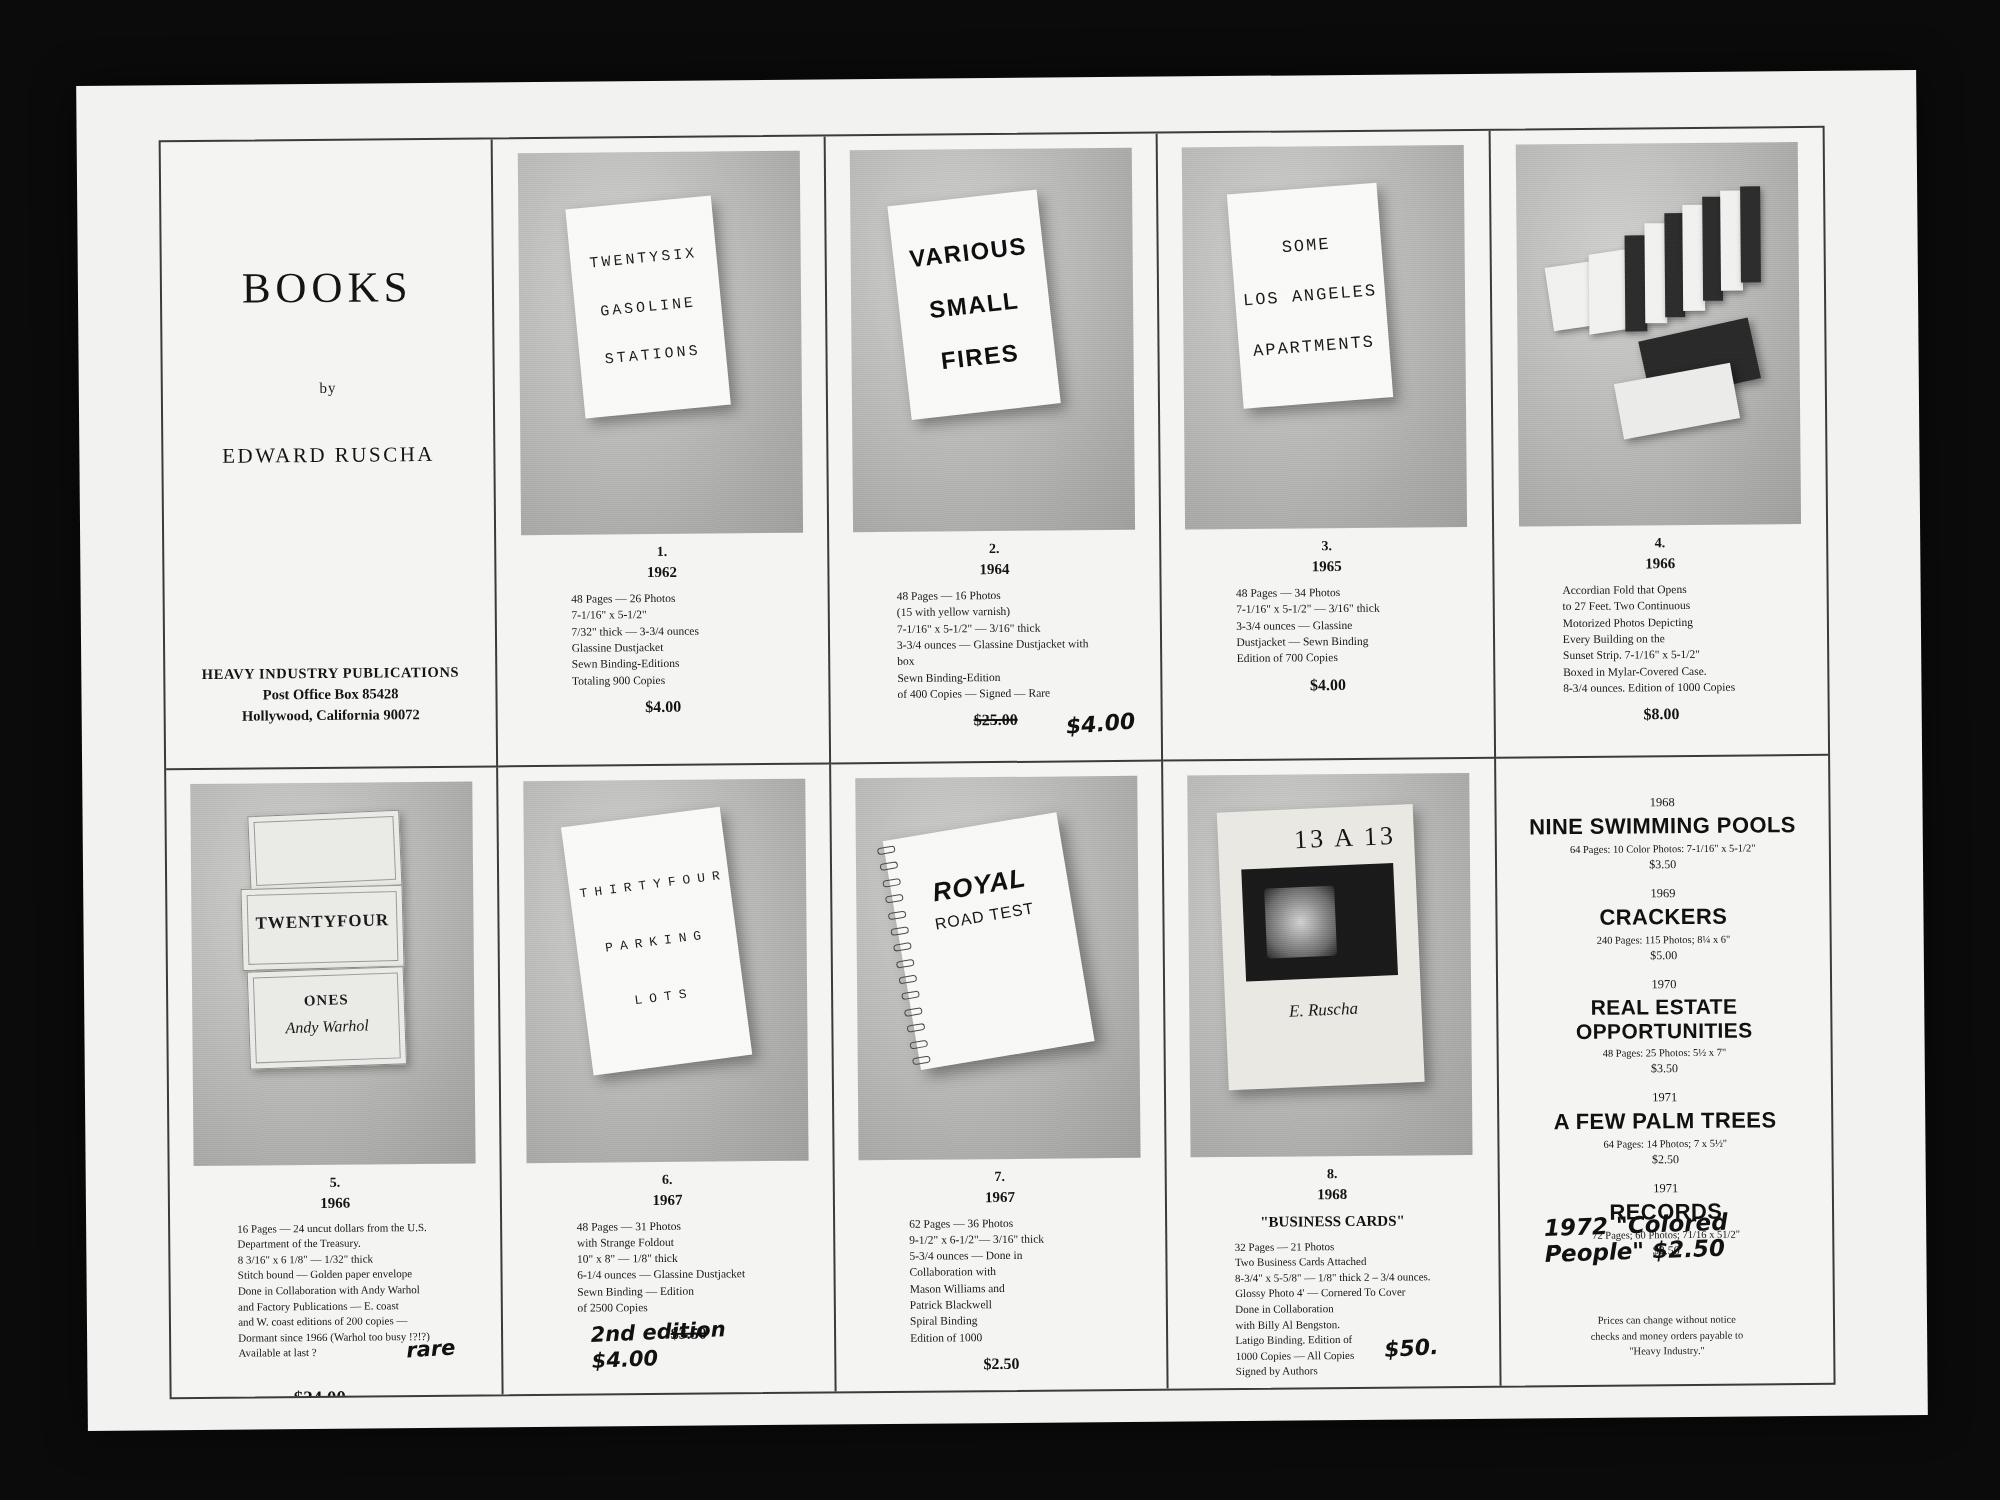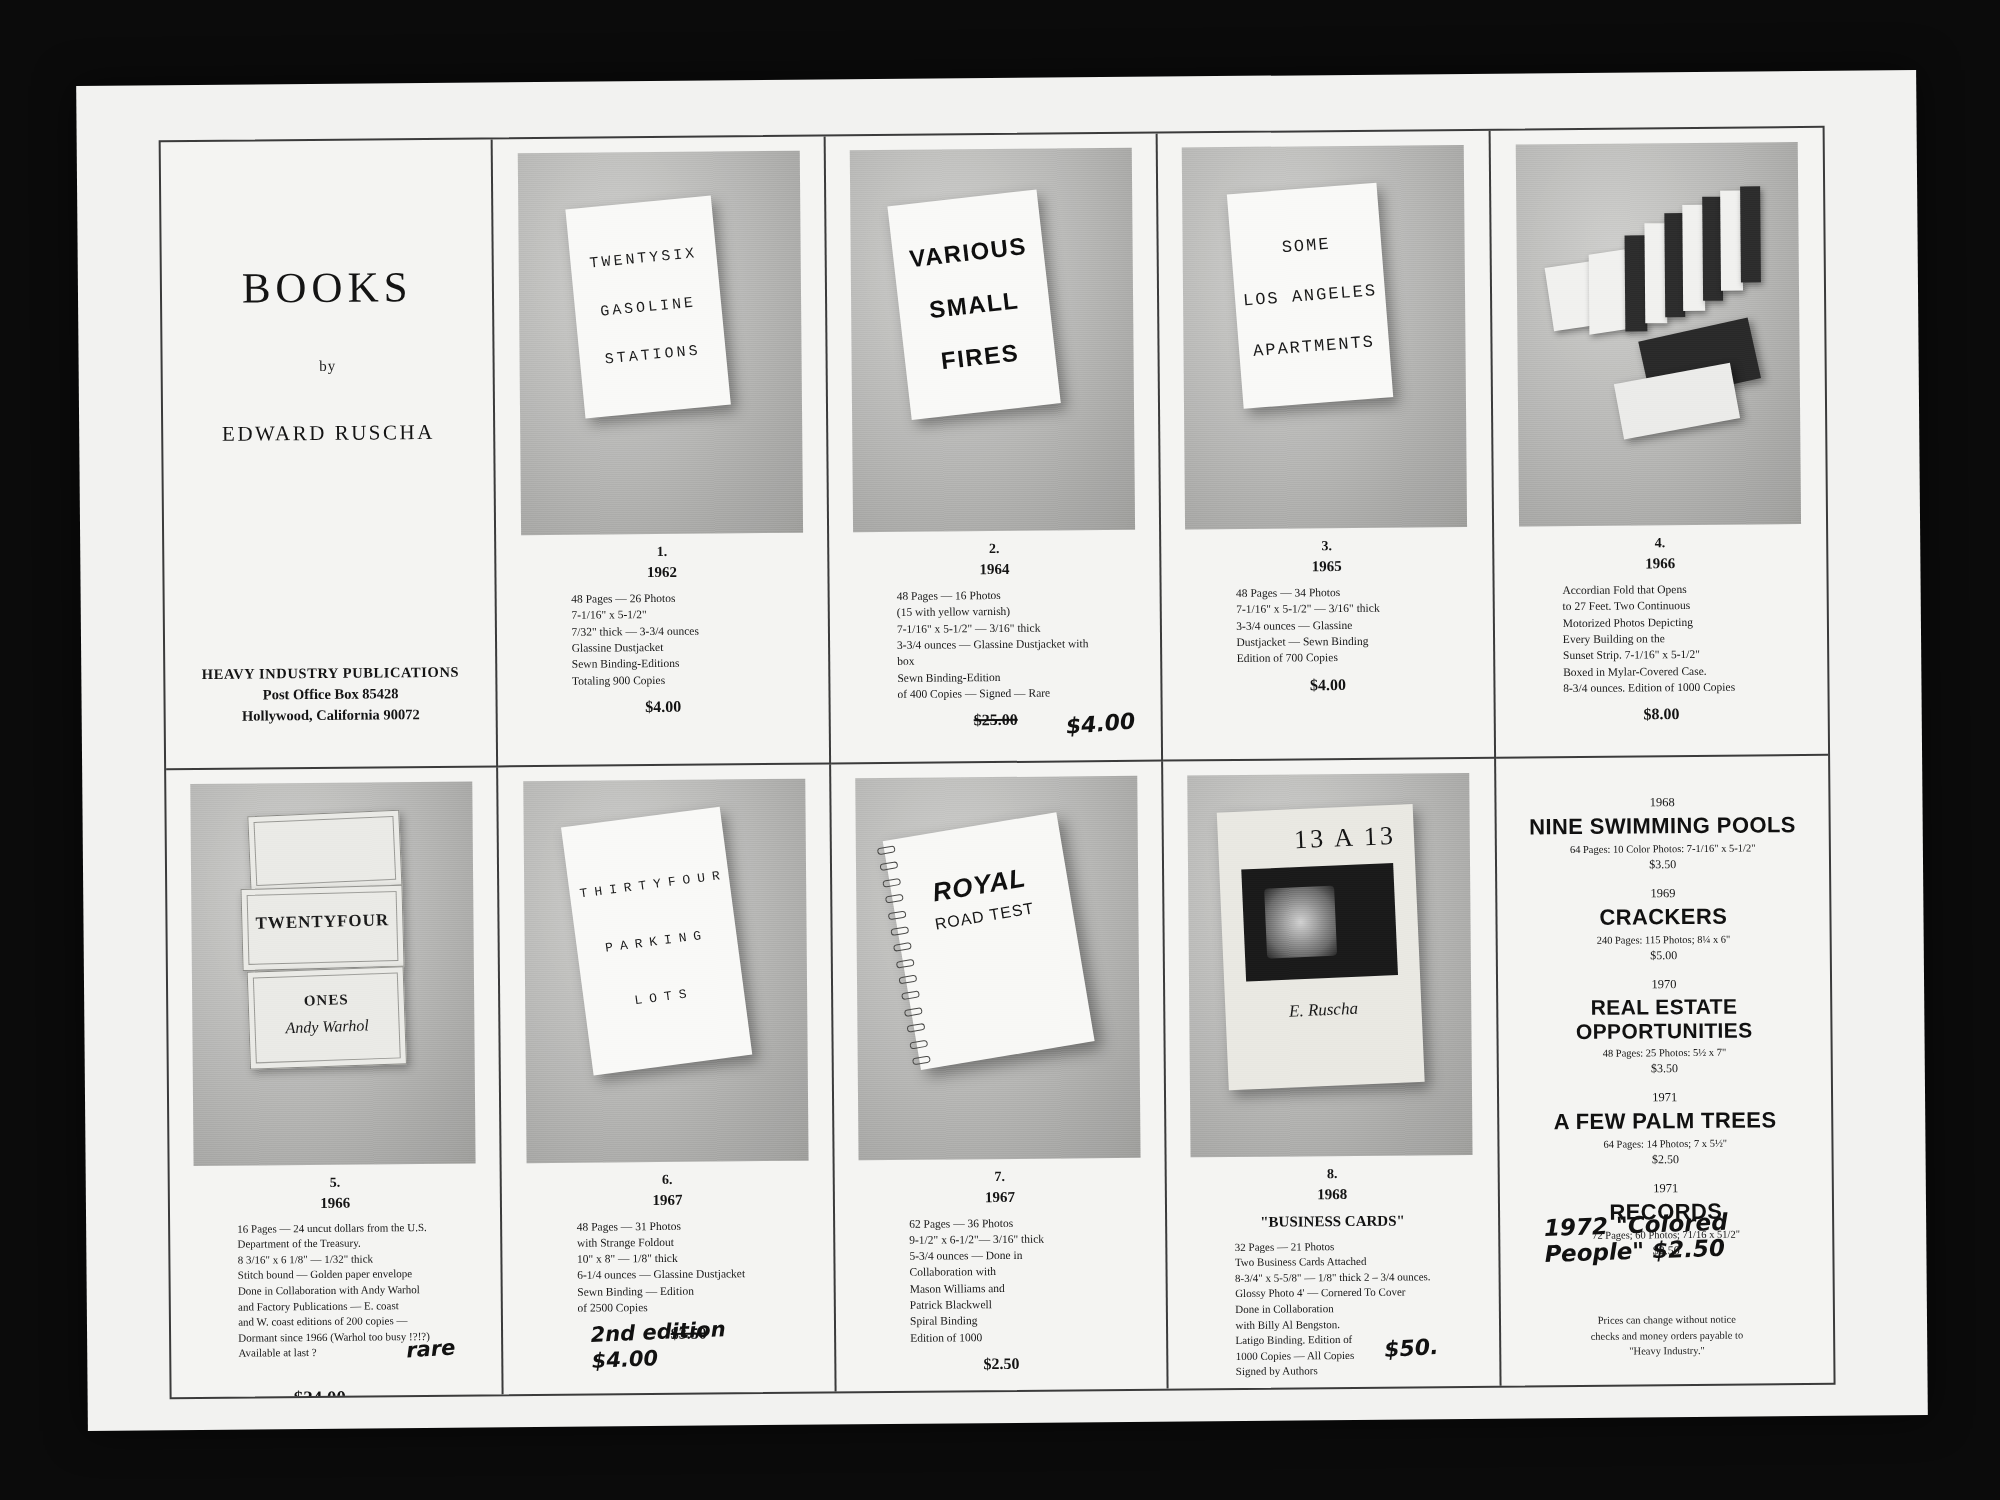--- a/index.html
+++ b/index.html
@@ -37,21 +37,21 @@
   }
   .cell:nth-child(5n){border-right:none;}
   .cell:nth-child(n+6){border-bottom:none;}
 
   
   .title-cell{display:flex;flex-direction:column;align-items:center;}
   .bigtitle{
     font-family:"Liberation Serif",serif;
     font-size:43px;letter-spacing:5px;margin-top:112px;color:#141414;
   }
-  .by{font-size:15px;margin-top:46px;letter-spacing:1px;color:#1a1a1a;}
+  .by{font-size:15px;margin-top:68px;letter-spacing:1px;color:#1a1a1a;}
   .author{font-size:21px;letter-spacing:2.5px;margin-top:46px;color:#141414;}
   .imprint{
     position:absolute;bottom:40px;left:0;right:0;text-align:center;
     font-size:14.5px;line-height:1.45;color:#141414;font-weight:bold;
   }
   .imprint .l1{letter-spacing:.6px;}
 
   
   .photo{
     margin:4px auto 0;

